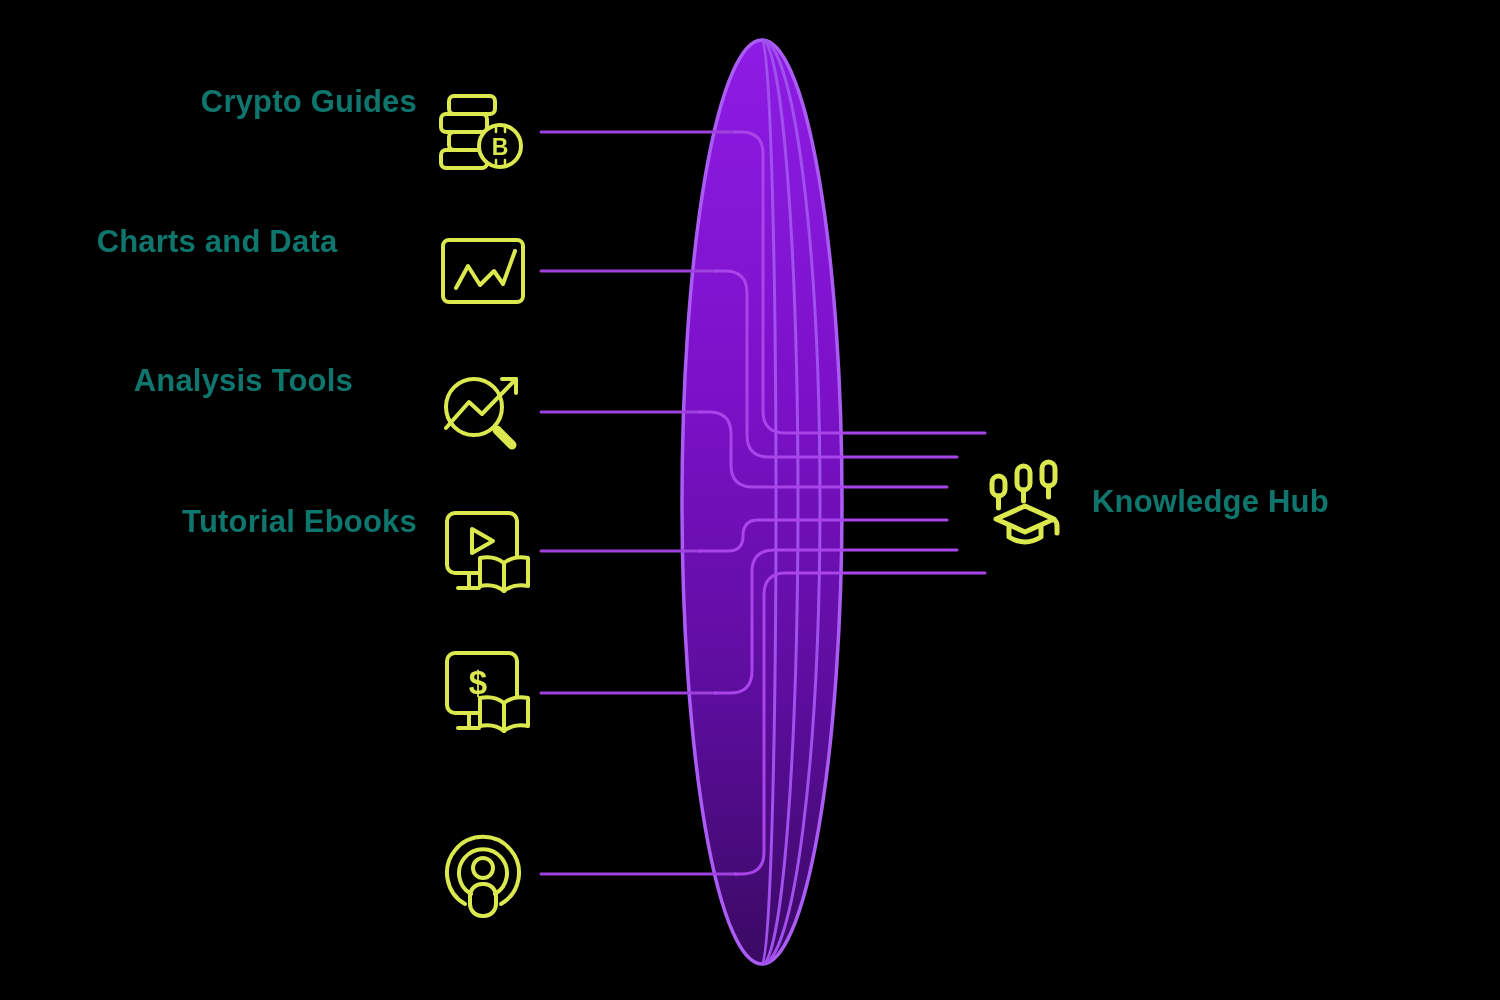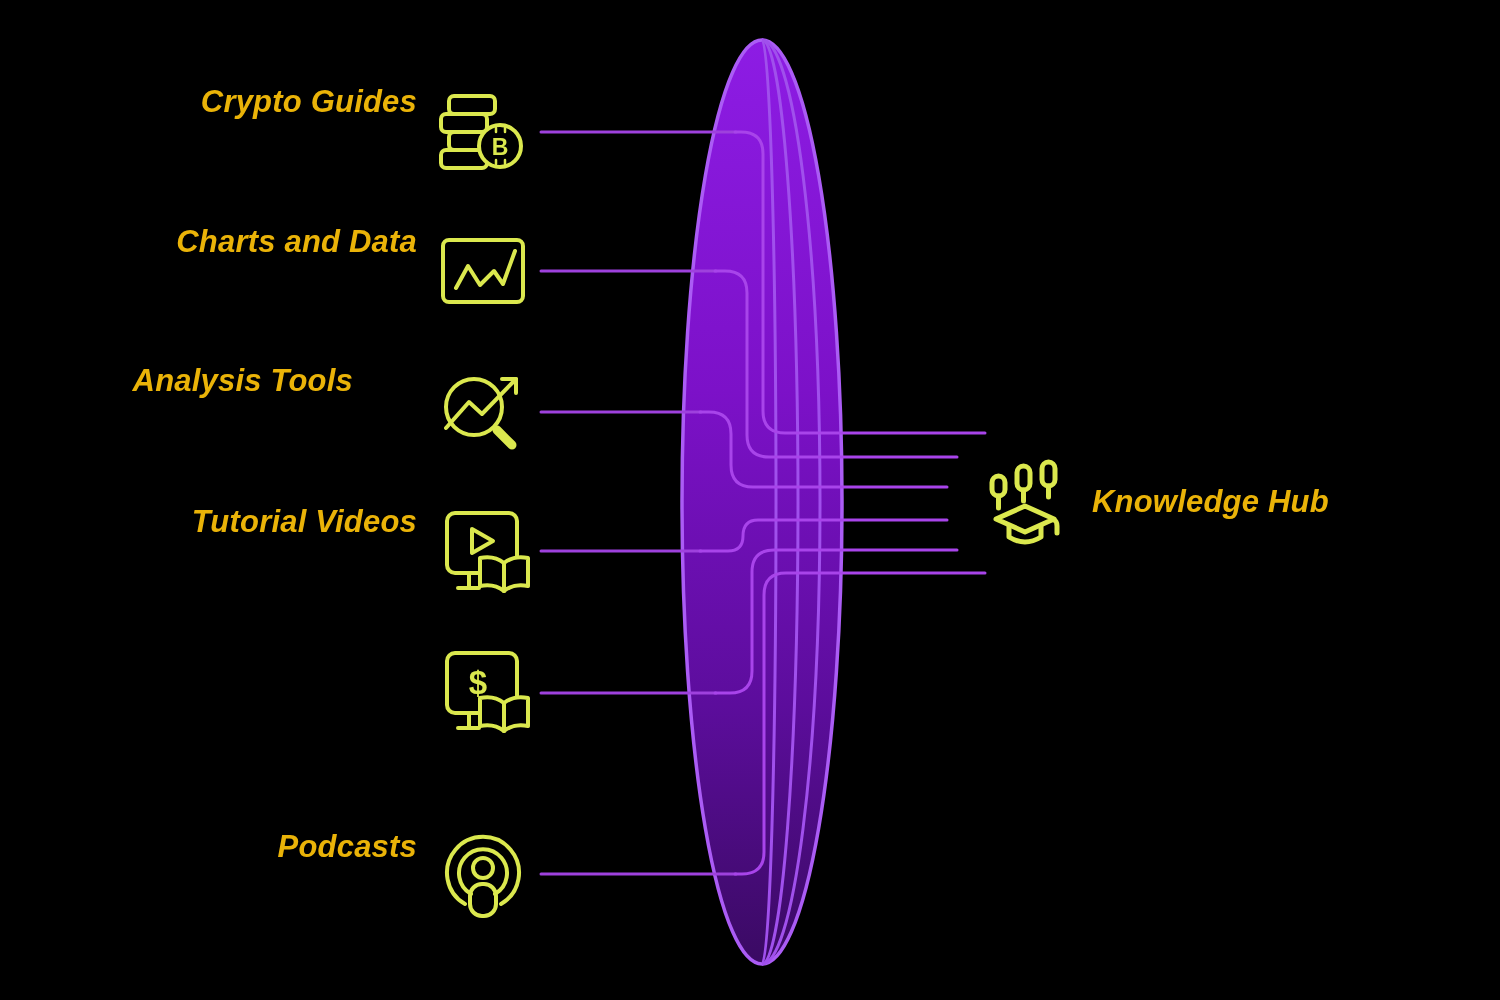--- a/index.html
+++ b/index.html
@@ -6,30 +6,29 @@
   .stage{
     position:relative;
     width:1500px;height:1000px;
     background:#000;
     overflow:hidden;
     font-family:"Liberation Sans", sans-serif;
   }
   .stage svg{position:absolute;left:0;top:0;}
   .label{
     position:absolute;
-    color:#eab308;
+    color:#0f766e;
     font-weight:bold;
     font-size:31px;
     line-height:40px;
     text-align:right;
     letter-spacing:0.2px;
-    font-style:italic;
   }
   .label-0{top:82px;right:1083px;width:400px;}
-  .label-1{top:222px;right:1083px;width:400px;}
+  .label-1{top:222px;right:1083px;width:400px;text-align:center;}
   .label-2{top:361px;right:1147px;width:400px;}
   .label-3{top:502px;right:1083px;width:400px;}
   .label-4{top:644px;right:1083px;width:180px;}
   .label-5{top:827px;right:1083px;width:400px;}
   .hub-label{top:482px;left:1092px;width:420px;text-align:left;}
 </style>
 </head>
 <body>
 
 <div class="stage">
@@ -128,17 +127,16 @@
       <path d="M1048.5 486 V497"></path>
       <path d="M1025 506 L1054 519 L1025 532 L996 519 Z"></path>
       <path d="M1009 526 V537 Q1025 547 1041 537 V526"></path>
       <path d="M1054 520 Q1057 521 1057 526 V533"></path>
     </g>
   </svg>
 
   <div class="label label-0">Crypto Guides</div>
   <div class="label label-1">Charts and Data</div>
   <div class="label label-2">Analysis Tools</div>
-  <div class="label label-3">Tutorial Videos</div>
-  <div class="label label-5">Podcasts</div>
+  <div class="label label-3">Tutorial Ebooks</div>
   <div class="label hub-label">Knowledge Hub</div>
 
 </div>
 
 </body></html>

